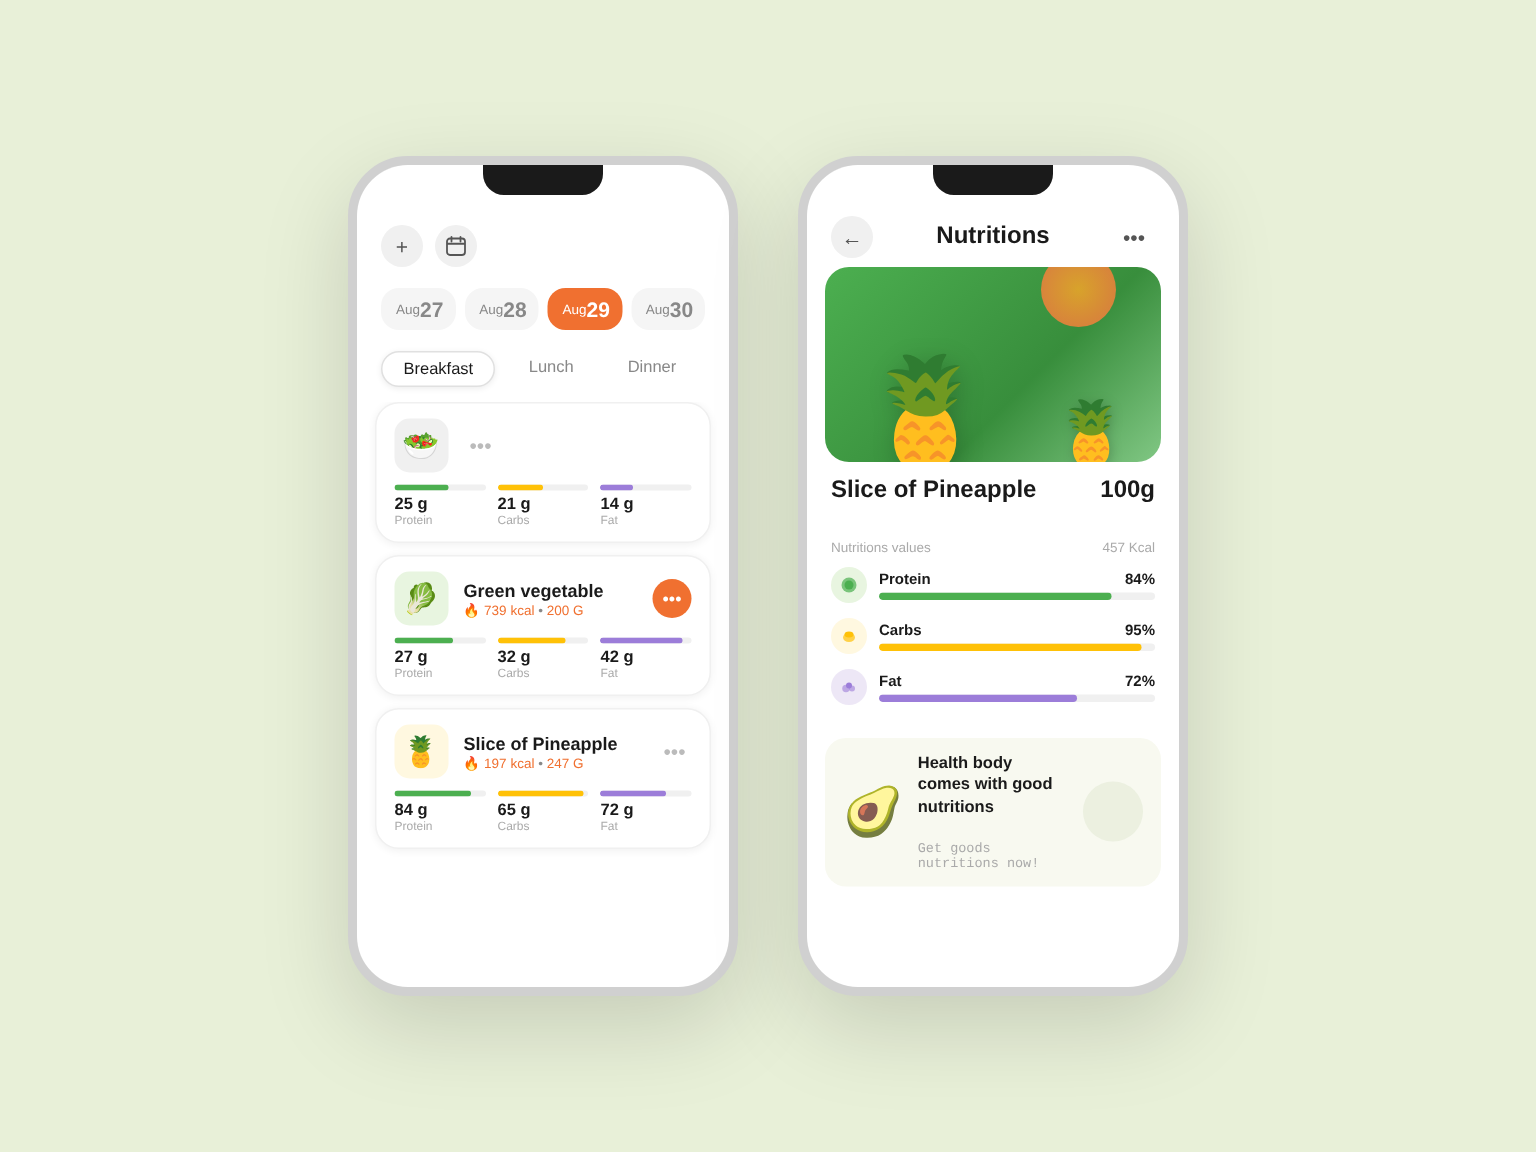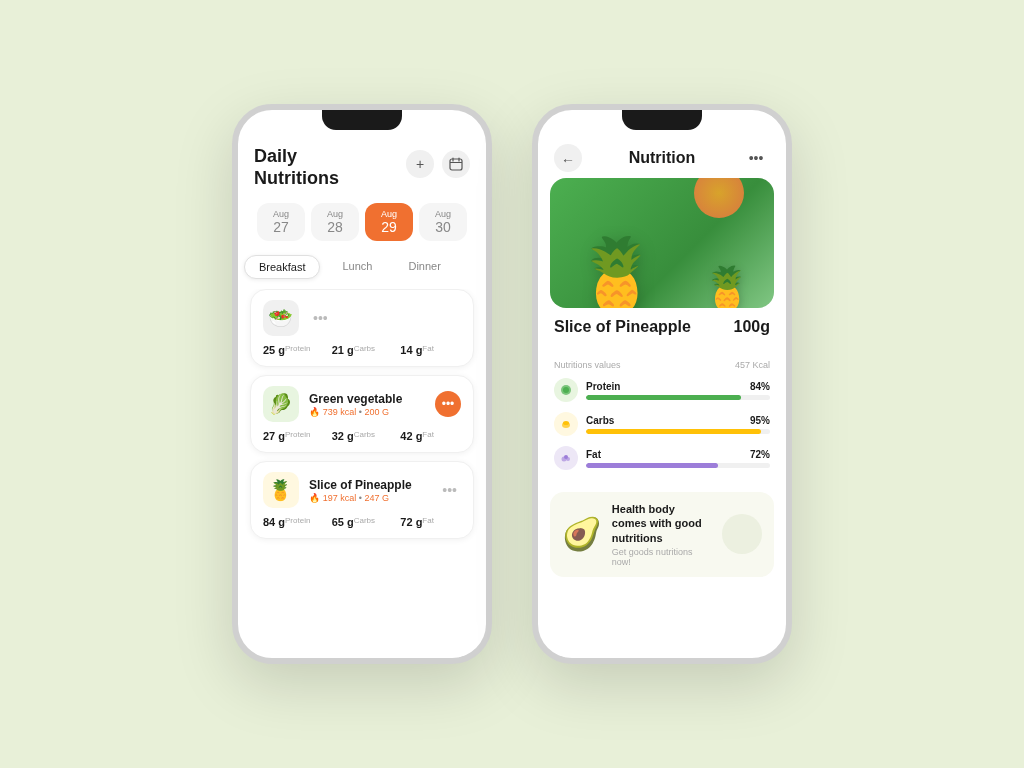--- a/index.html
+++ b/index.html
@@ -94,48 +94,48 @@
     }
     
     .date-selector {
       display: flex;
       gap: 6px;
       padding: 6px 16px 10px;
       justify-content: center;
     }
     .date-item {
       display: flex;
-      flex-direction: column;
+      flex-direction: row;
       align-items: center;
       padding: 6px 10px;
       border-radius: 12px;
       cursor: pointer;
       min-width: 48px;
     }
     .date-item.active {
       background: #f07030;
       color: #fff;
     }
     .date-item:not(.active) {
       background: #f5f5f5;
       color: #888;
     }
     .date-month {
       font-size: 9px;
       font-weight: 500;
     }
     .date-day {
       font-size: 14px;
-      font-weight: 400;
+      font-weight: 700;
     }
     
     .meal-tabs {
       display: flex;
       gap: 8px;
-      padding: 4px 6px 10px;
+      padding: 4px 16px 10px;
     }
     .meal-tab {
       padding: 5px 14px;
       border-radius: 20px;
       font-size: 11px;
       font-weight: 500;
       cursor: pointer;
     }
     .meal-tab.active {
       background: #fff;
@@ -212,21 +212,21 @@
       justify-content: center;
       font-size: 12px;
     }
     .nutrition-row {
       display: flex;
       gap: 8px;
     }
     .nutrition-item {
       flex: 1;
       display: flex;
-      flex-direction: row;
+      flex-direction: column;
     }
     .nutrition-bar-container {
       height: 4px;
       border-radius: 2px;
       background: #f0f0f0;
       margin-bottom: 3px;
       overflow: hidden;
     }
     .nutrition-bar {
       height: 100%;
@@ -412,45 +412,42 @@
     .promo-text { flex: 1; }
     .promo-title {
       font-size: 11px;
       font-weight: 700;
       color: #1a1a1a;
       line-height: 1.3;
     }
     .promo-subtitle {
       font-size: 9px;
       color: #aaa;
-      margin-top: 2px;
+      margin-top: 16px;
+      font-family: Liberation Mono, monospace;
     }
     .promo-deco {
       width: 40px;
       height: 40px;
       border-radius: 50%;
       background: #e0e8d0;
       opacity: 0.5;
     }
   </style>
 </head>
 <body>
 
 <div class="phones-container">
 
   <div class="phone">
     <div class="notch"></div>
     <div class="phone-screen">
       <div class="screen-content">
 
         <div class="phone1-header">
-          <div class="phone1-title">
-            <span>Daily</span><br>
-            <span>Nutritions</span>
-          </div>
           <div class="header-icons">
             <div class="icon-btn">+</div>
             <div class="icon-btn">
               <svg width="14" height="14" viewBox="0 0 14 14" fill="none">
                 <rect x="1" y="2" width="12" height="11" rx="2" stroke="#555" stroke-width="1.2" fill="none"></rect>
                 <line x1="1" y1="5.5" x2="13" y2="5.5" stroke="#555" stroke-width="1.2"></line>
                 <line x1="4" y1="1" x2="4" y2="4" stroke="#555" stroke-width="1.2" stroke-linecap="round"></line>
                 <line x1="10" y1="1" x2="10" y2="4" stroke="#555" stroke-width="1.2" stroke-linecap="round"></line>
               </svg>
             </div>
@@ -591,21 +588,21 @@
     </div>
   </div>
 
   <div class="phone">
     <div class="notch"></div>
     <div class="phone-screen">
       <div class="screen-content">
 
         <div class="phone2-header">
           <div class="back-btn">←</div>
-          <div class="phone2-title">Nutrition</div>
+          <div class="phone2-title">Nutritions</div>
           <div class="more-btn">•••</div>
         </div>
 
         <div class="fruit-image">
           <div class="fruit-scene">
             <div class="orange-accent"></div>
             <div class="pineapple-main">🍍</div>
             <div class="pineapple-slice">🍍</div>
           </div>
         </div>

